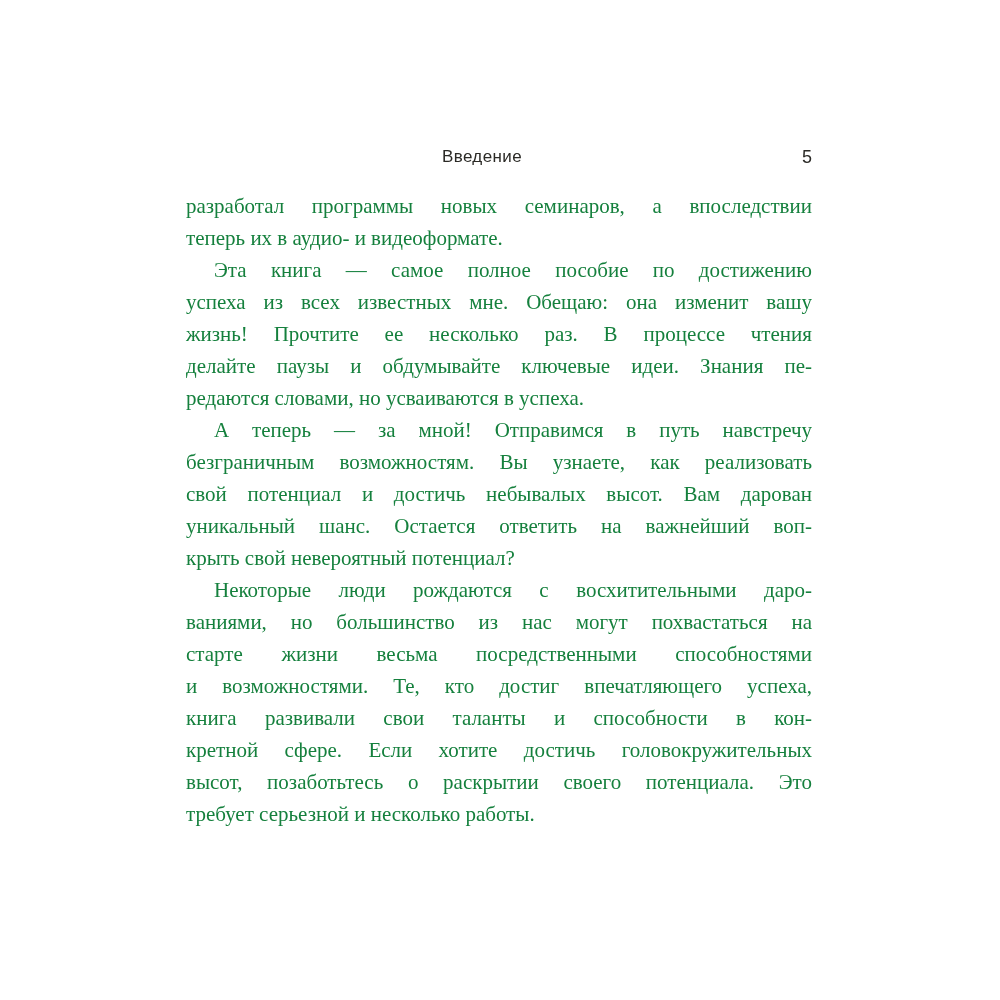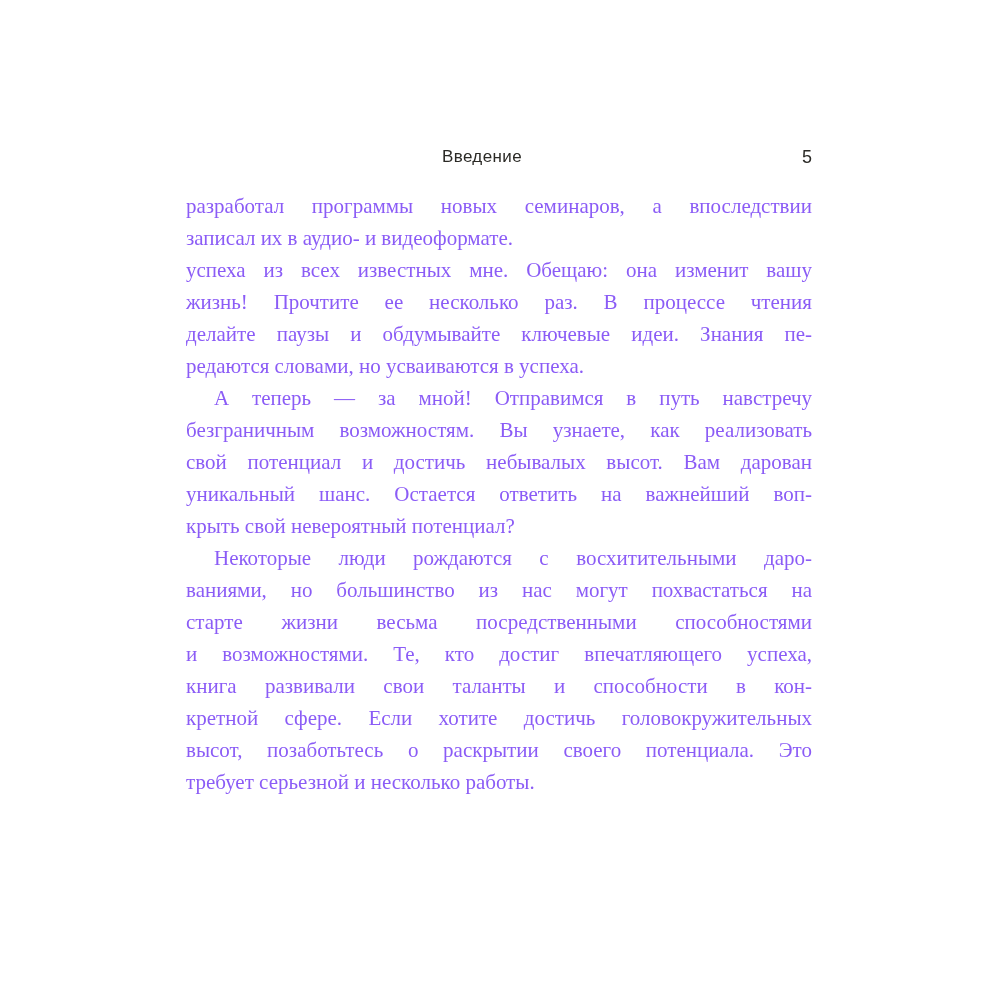--- a/index.html
+++ b/index.html
@@ -42,21 +42,21 @@
     font-size: 18px;
     color: #2b2a26;
   }
   .body-text {
     position: absolute;
     left: 186px;
     top: 190px;
     width: 626px;
     font-size: 21px;
     line-height: 32px;
-    color: #8b5cf6;
+    color: #15803d;
   }
   .line {
     text-align: justify;
     text-align-last: justify;
     white-space: nowrap;
   }
   .line.last {
     text-align-last: left;
   }
   .line.indent {
@@ -66,21 +66,22 @@
 </head>
 <body>
 
 <div class="page">
   <div class="running-header">
     <span class="chapter-title">Введение</span>
     <span class="page-number">5</span>
   </div>
   <div class="body-text">
       <div class="line">разработал программы новых семинаров, а впоследствии</div>
-      <div class="line last">записал их в аудио- и видеоформате.</div>
+      <div class="line last">теперь их в аудио- и видеоформате.</div>
+      <div class="line indent">Эта книга — самое полное пособие по достижению</div>
       <div class="line">успеха из всех известных мне. Обещаю: она изменит вашу</div>
       <div class="line">жизнь! Прочтите ее несколько раз. В процессе чтения</div>
       <div class="line">делайте паузы и обдумывайте ключевые идеи. Знания пе-</div>
       <div class="line last">редаются словами, но усваиваются в успеха.</div>
       <div class="line indent">А теперь — за мной! Отправимся в путь навстречу</div>
       <div class="line">безграничным возможностям. Вы узнаете, как реализовать</div>
       <div class="line">свой потенциал и достичь небывалых высот. Вам дарован</div>
       <div class="line">уникальный шанс. Остается ответить на важнейший воп-</div>
       <div class="line last">крыть свой невероятный потенциал?</div>
       <div class="line indent">Некоторые люди рождаются с восхитительными даро-</div>

